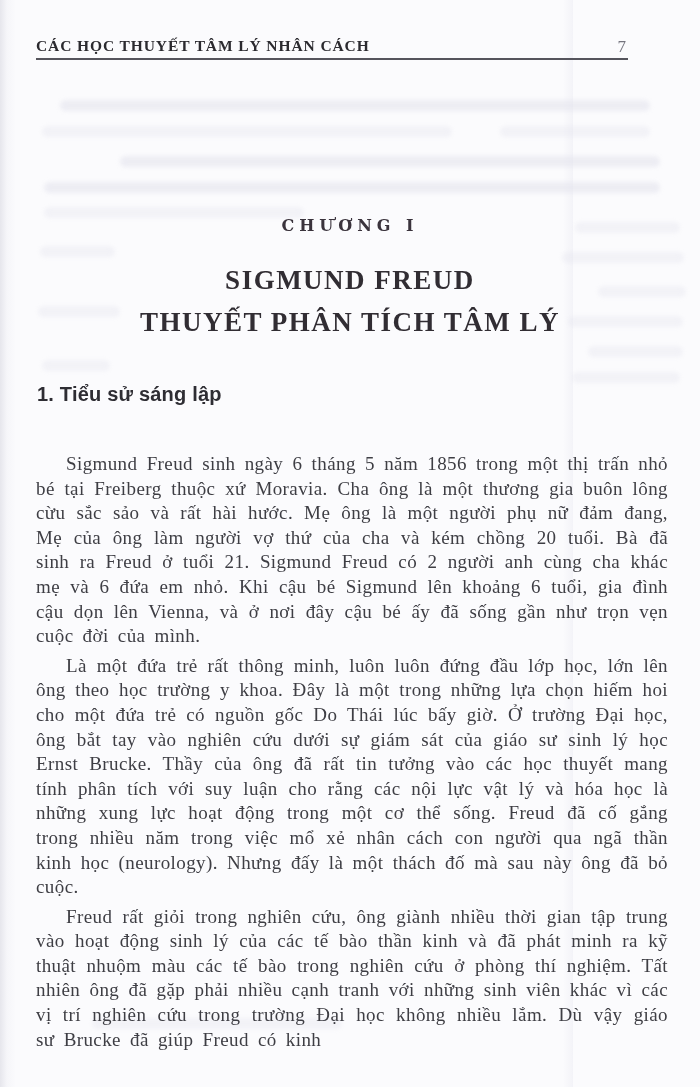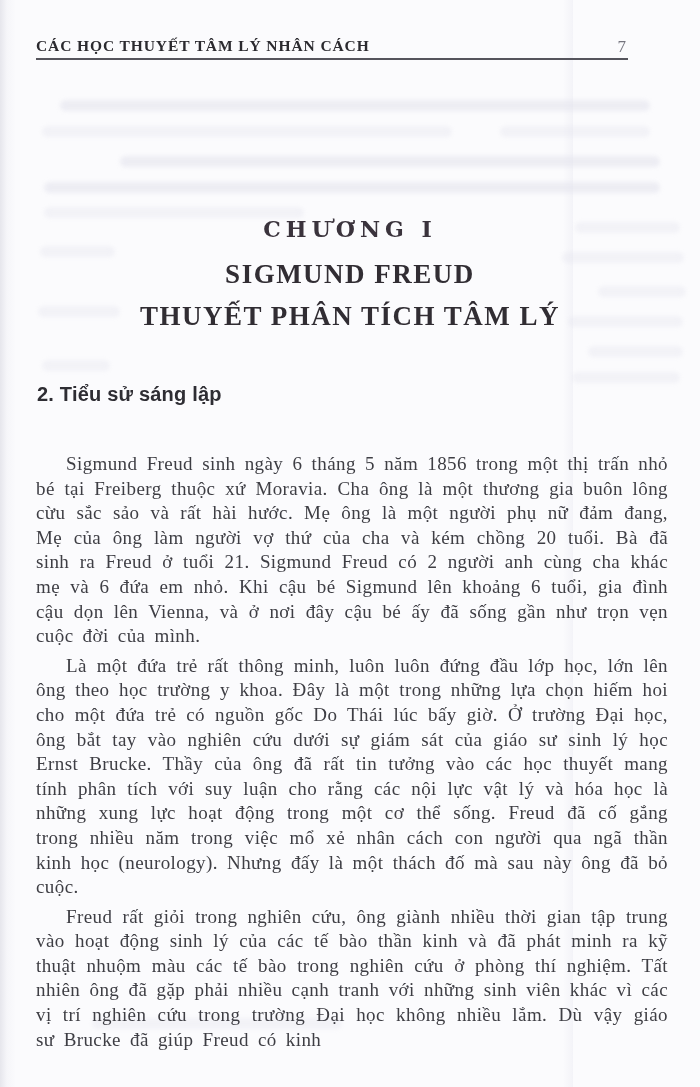--- a/index.html
+++ b/index.html
@@ -34,26 +34,26 @@
     font-size:15.5px;letter-spacing:.9px;font-weight:600;
     color:var(--heading_ink);white-space:nowrap;
   }
   .page-number{
     font-size:17px;color:#74747e;line-height:1;padding-right:2px;
   }
   
   .chapter{position:absolute;left:0;top:216px;width:700px;text-align:center;color:var(--heading_ink);}
   .chapter-label{
     font-family:"DejaVu Serif","Liberation Serif",serif;
-    font-weight:bold;font-size:22px;letter-spacing:5px;color:#3a333c;
+    font-weight:bold;font-size:16px;letter-spacing:5px;color:#3a333c;
   }
   .chapter-title{
     font-size:27px;letter-spacing:1.5px;font-weight:600;color:#312d33;
   }
-  .chapter-title.line1{margin-top:17px;}
+  .chapter-title.line1{margin-top:30px;}
   .chapter-title.line2{margin-top:11px;}
   
   .section-heading{
     position:absolute;left:37px;top:383px;margin:0;
     font-family:"Liberation Sans","DejaVu Sans",sans-serif;
     font-size:20px;font-weight:bold;color:#2e2d33;letter-spacing:.2px;
   }
   
   .body-text{
     position:absolute;left:36px;top:416px;width:632px;
@@ -101,21 +101,21 @@
     <span class="running-title">CÁC HỌC THUYẾT TÂM LÝ NHÂN CÁCH</span>
     <span class="page-number">7</span>
   </div>
 
   <div class="chapter">
     <div class="chapter-label">CHƯƠNG I</div>
     <div class="chapter-title line1">SIGMUND FREUD</div>
     <div class="chapter-title line2">THUYẾT PHÂN TÍCH TÂM LÝ</div>
   </div>
 
-  <h2 class="section-heading">2. Tiểu sử sáng lập</h2>
+  <h2 class="section-heading">1. Tiểu sử sáng lập</h2>
 
   <div class="body-text">
     <p>Sigmund Freud sinh ngày 6 tháng 5 năm 1856 trong một thị trấn nhỏ bé tại Freiberg thuộc xứ Moravia. Cha ông là một thương gia buôn lông cừu sắc sảo và rất hài hước. Mẹ ông là một người phụ nữ đảm đang, Mẹ của ông làm người vợ thứ của cha và kém chồng 20 tuổi. Bà đã sinh ra Freud ở tuổi 21. Sigmund Freud có 2 người anh cùng cha khác mẹ và 6 đứa em nhỏ. Khi cậu bé Sigmund lên khoảng 6 tuổi, gia đình cậu dọn lên Vienna, và ở nơi đây cậu bé ấy đã sống gần như trọn vẹn cuộc đời của mình.</p>
     <p>Là một đứa trẻ rất thông minh, luôn luôn đứng đầu lớp học, lớn lên ông theo học trường y khoa. Đây là một trong những lựa chọn hiếm hoi cho một đứa trẻ có nguồn gốc Do Thái lúc bấy giờ. Ở trường Đại học, ông bắt tay vào nghiên cứu dưới sự giám sát của giáo sư sinh lý học Ernst Brucke. Thầy của ông đã rất tin tưởng vào các học thuyết mang tính phân tích với suy luận cho rằng các nội lực vật lý và hóa học là những xung lực hoạt động trong một cơ thể sống. Freud đã cố gắng trong nhiều năm trong việc mổ xẻ nhân cách con người qua ngã thần kinh học (neurology). Nhưng đấy là một thách đố mà sau này ông đã bỏ cuộc.</p>
     <p>Freud rất giỏi trong nghiên cứu, ông giành nhiều thời gian tập trung vào hoạt động sinh lý của các tế bào thần kinh và đã phát minh ra kỹ thuật nhuộm màu các tế bào trong nghiên cứu ở phòng thí nghiệm. Tất nhiên ông đã gặp phải nhiều cạnh tranh với những sinh viên khác vì các vị trí nghiên cứu trong trường Đại học không nhiều lắm. Dù vậy giáo sư Brucke đã giúp Freud có kinh</p>
   </div>
 
 </div>
 
 </body></html>

